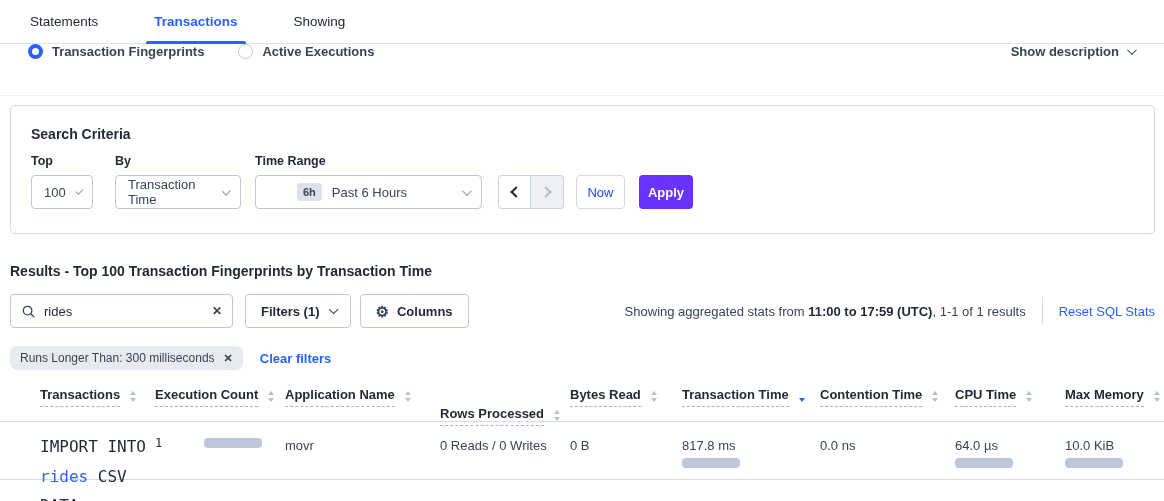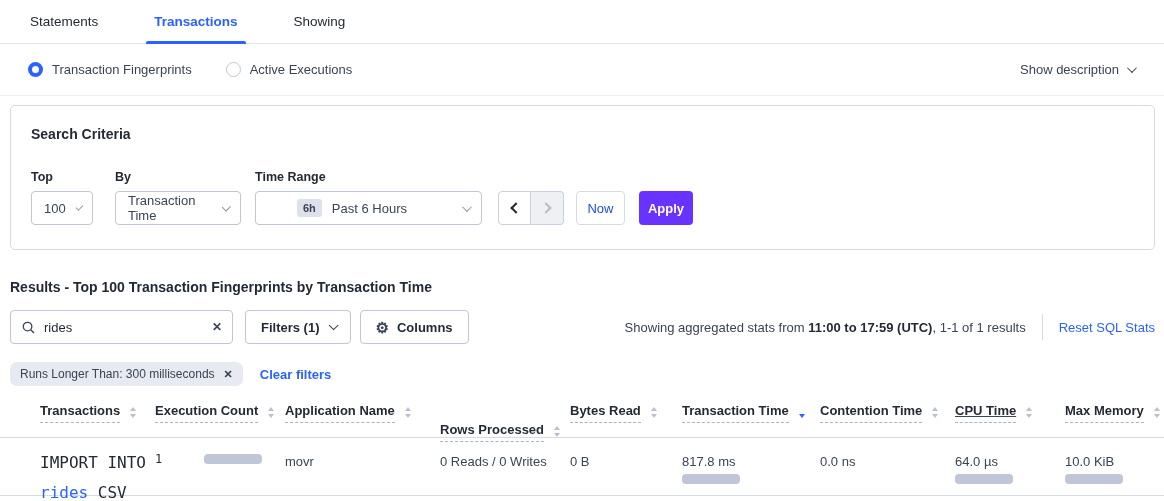--- a/index.html
+++ b/index.html
@@ -6,33 +6,33 @@
   html,body { width:1164px; height:501px; background:#fff; overflow:hidden;
     font-family:"Liberation Sans", sans-serif; color:#394455; font-size:13px; }
 
   
   .tabbar { display:flex; align-items:stretch; height:44px; border-bottom:1px solid #e0e4eb; padding-left:28px; gap:52px; }
   .tab { display:flex; align-items:center; padding:0 2px; cursor:pointer; color:#242a35; font-size:13.5px; position:relative; }
   .tab.active { color:#2962ff; font-weight:bold; }
   .tab.active::after { content:""; position:absolute; left:-6px; right:-6px; bottom:-1px; height:3px; background:#2962ff; border-radius:2px 2px 0 0; }
 
   
-  .toggle-row { display:flex; align-items:center; height:52px; padding:0 30px 0 28px; border-bottom:1px solid #edeff4; }
+  .toggle-row { display:flex; align-items:flex-start; height:52px; padding:0 30px 0 28px; border-bottom:1px solid #edeff4;font-weight:bold; }
   .radio-opt { display:flex; align-items:center; gap:9px; margin-right:34px; cursor:pointer; }
   .radio { width:15px; height:15px; border-radius:50%; background:#fff; border:1px solid #c0c6d4; }
   .radio.sel { border:4.5px solid #2962ff; }
   .spacer { flex:1; }
   .show-desc { display:flex; align-items:center; gap:8px; color:#394455; cursor:pointer; }
   .chev { width:7px; height:7px; border-right:1.7px solid #394455; border-bottom:1.7px solid #394455; transform:rotate(45deg) translateY(-2px); display:inline-block; }
   .chev.gray { border-color:#8d96a8; }
 
   
   .card { margin:9px 9px 0 10px; border:1px solid #d6dbe3; border-radius:5px; padding:20px 20px 24px; }
   .card-title { font-weight:bold; color:#242a35; font-size:14px; }
-  .criteria { display:flex; align-items:flex-end; margin-top:28px; }
+  .criteria { display:flex; align-items:flex-end; margin-top:12px; }
   .fgroup { display:flex; flex-direction:column; gap:7px; }
   .flabel { font-weight:bold; color:#242a35; font-size:12.5px; }
   .select { height:34px; border:1px solid #c0c6d4; border-radius:4px; background:#fff; display:flex; align-items:center; padding:0 12px; gap:10px; cursor:pointer; justify-content:space-between; }
   .sel-top { width:62px; }
   .sel-by { width:126px; margin-left:0; }
   .gap22 { width:22px; } .gap14 { width:14px; }
   .timerange { width:227px;padding-left:41px; }
   .tr-badge { background:#dde1ea; border-radius:3px; font-weight:bold; font-size:11px; padding:3px 6px; color:#394455; }
   .tr-left { display:flex; align-items:center; gap:10px; }
   .btn-group { display:flex; margin-left:16px; }
@@ -230,21 +230,21 @@
           <span class="car-dn"></span>
         </span>
       </div>
       <div class="th" style="width: 135px;">
         <span class="th-label">Contention Time</span>
         <span class="sorter">
           <span class="car-up"></span>
           <span class="car-dn"></span>
         </span>
       </div>
-      <div class="th" style="width: 110px; text-decoration: underline;">
+      <div class="th" style="width: 110px;">
         <span class="th-label">CPU Time</span>
         <span class="sorter">
           <span class="car-up"></span>
           <span class="car-dn"></span>
         </span>
       </div>
       <div class="th" style="width: 99px;">
         <span class="th-label">Max Memory</span>
         <span class="sorter">
           <span class="car-up"></span>

